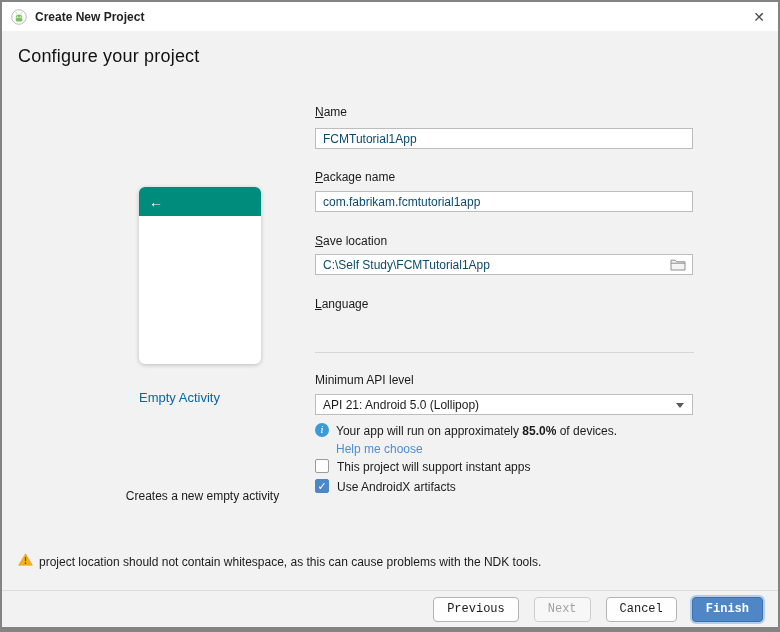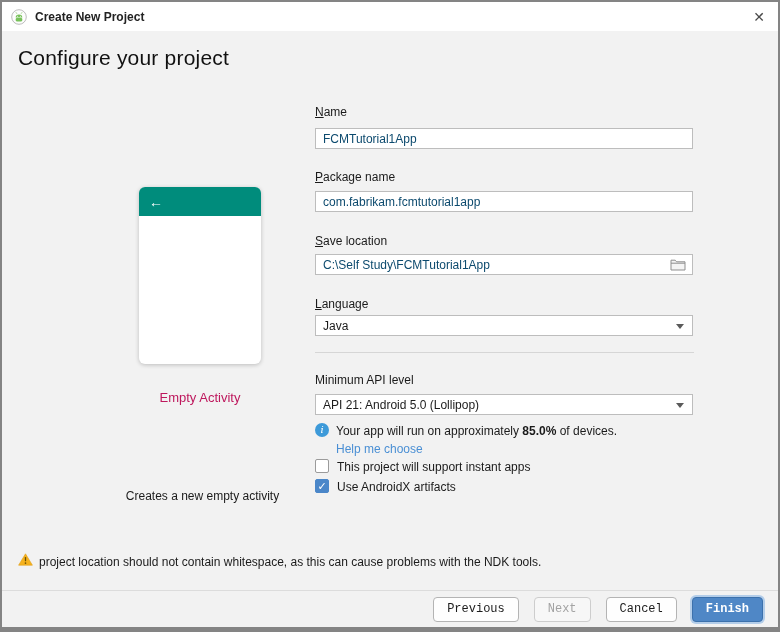--- a/index.html
+++ b/index.html
@@ -27,39 +27,39 @@
   .title-text { font-size: 12px; color: #222; font-weight: bold; }
   .close-btn {
     position: absolute; right: 2px; top: 0; width: 34px; height: 29px;
     display: flex; align-items: center; justify-content: center;
     font-size: 14px; color: #4a4a4a; cursor: pointer; background: transparent; border: none;
   }
 
   
   .page-heading {
     position: absolute; left: 16px; top: 44px;
-    font-size: 21px; font-weight: 300; color: #111;
+    font-size: 18px; font-weight: 300; color: #111;
     letter-spacing: 0.2px;
   }
 
   
   .preview-card {
     position: absolute; left: 137px; top: 185px; width: 122px; height: 177px;
     background: #ffffff; border-radius: 6px;
     box-shadow: 0 1px 4px rgba(0,0,0,0.22);
   }
   .preview-card-header {
     height: 29px; background: #008C7C;
     border-radius: 6px 6px 0 0;
     display: flex; align-items: center; padding-left: 10px;
   }
   .preview-back-arrow { color: #ffffff; font-size: 14px; line-height: 1; }
   .preview-name {
     position: absolute; left: 137px; top: 388px; width: 122px;
-    text-align: center; font-size: 13px; color: #be185d;
+    text-align: left; font-size: 13px; color: #0369a1;
   }
   .preview-desc {
     position: absolute; left: 98px; top: 487px; width: 205px;
     text-align: center; font-size: 12px; color: #1b1b1b;
   }
 
   
   .f-label {
     position: absolute; left: 313px;
     font-size: 12px; color: #1b1b1b;
@@ -190,24 +190,20 @@
     <input class="f-input" type="text" value="C:\Self Study\FCMTutorial1App" style="">
     <span class="folder-icon">
       <svg width="16" height="13" viewBox="0 0 16 13">
         <path d="M1 2.2 h4.2 l1.4 1.6 H15 v8.2 H1 z" fill="#f4f4f4" stroke="#8f8f8f" stroke-width="1"></path>
         <path d="M1 5.2 h14" stroke="#8f8f8f" stroke-width="1"></path>
       </svg>
     </span>
   </div>
 
   <label class="f-label mnemonic" style="top:295px;">Language</label>
-  <div class="combo" style="top:313px;">
-    <span>Java</span>
-    <span class="combo-arrow"></span>
-  </div>
 
   <div class="form-separator"></div>
 
   <label class="f-label" style="top:371px;">Minimum API level</label>
   <div class="combo" style="top:392px;">
     <span>API 21: Android 5.0 (Lollipop)</span>
     <span class="combo-arrow"></span>
   </div>
 
   <span class="info-icon">i</span>

